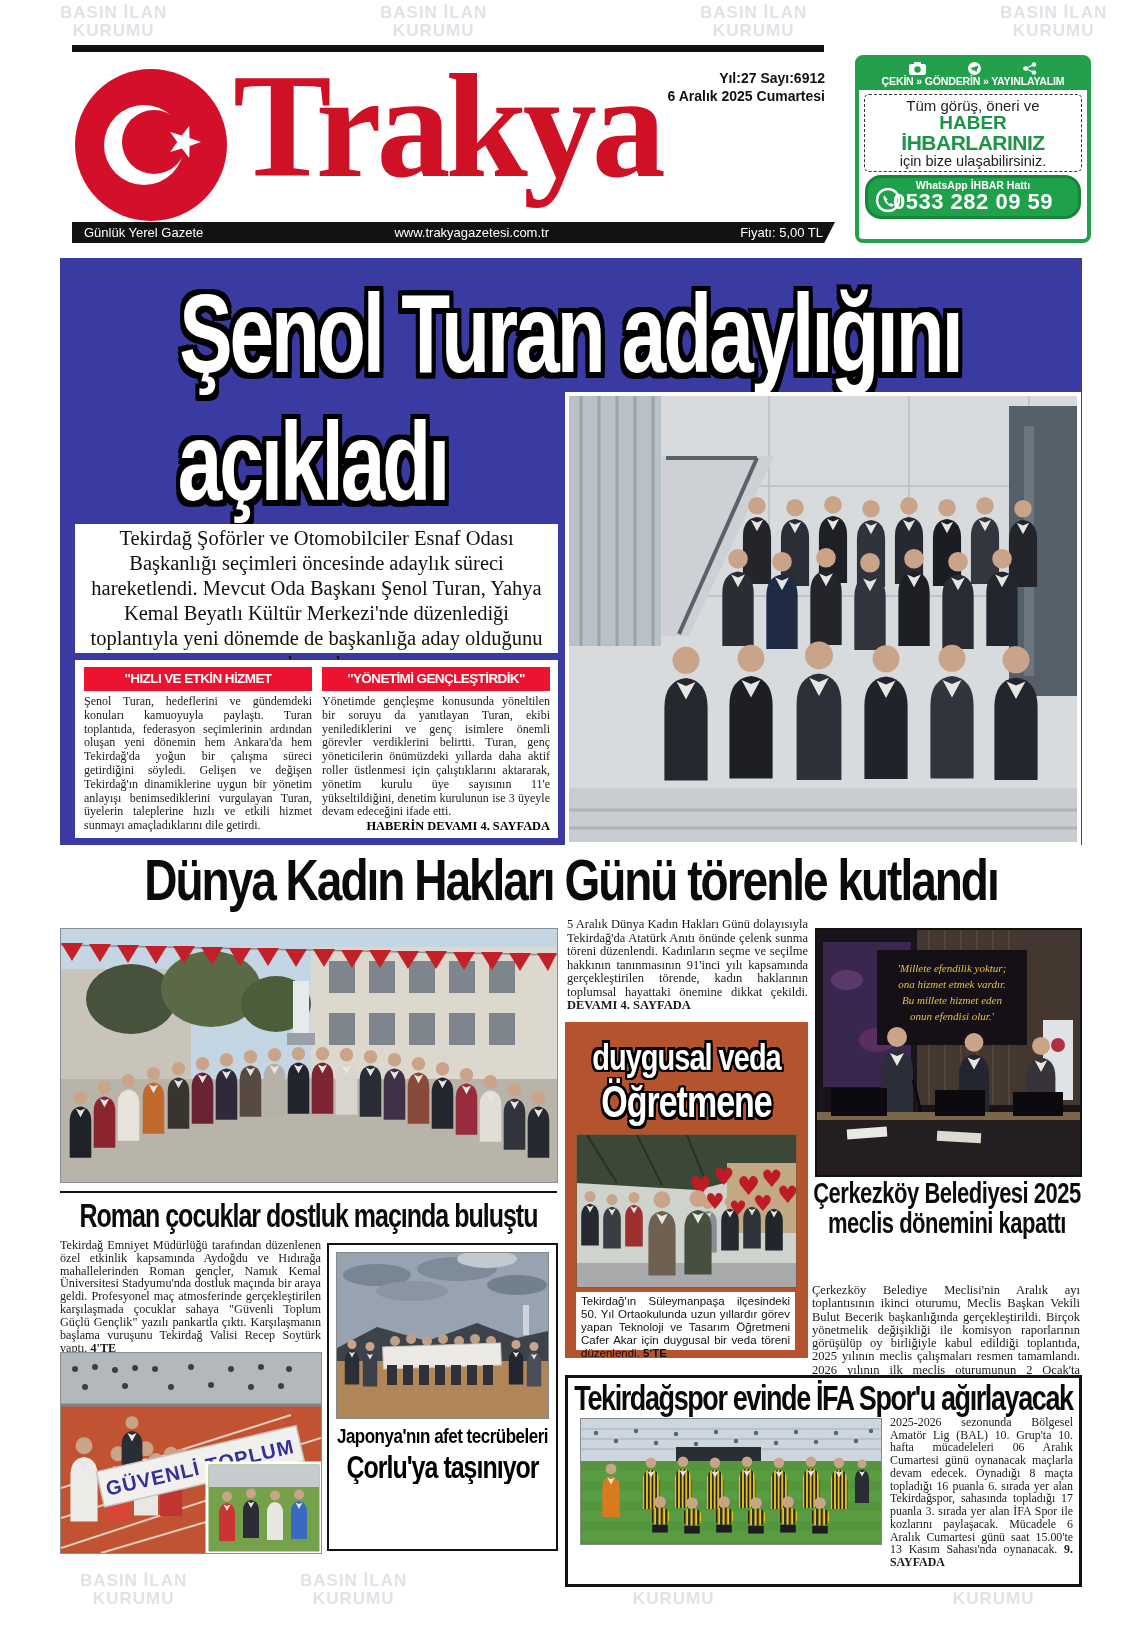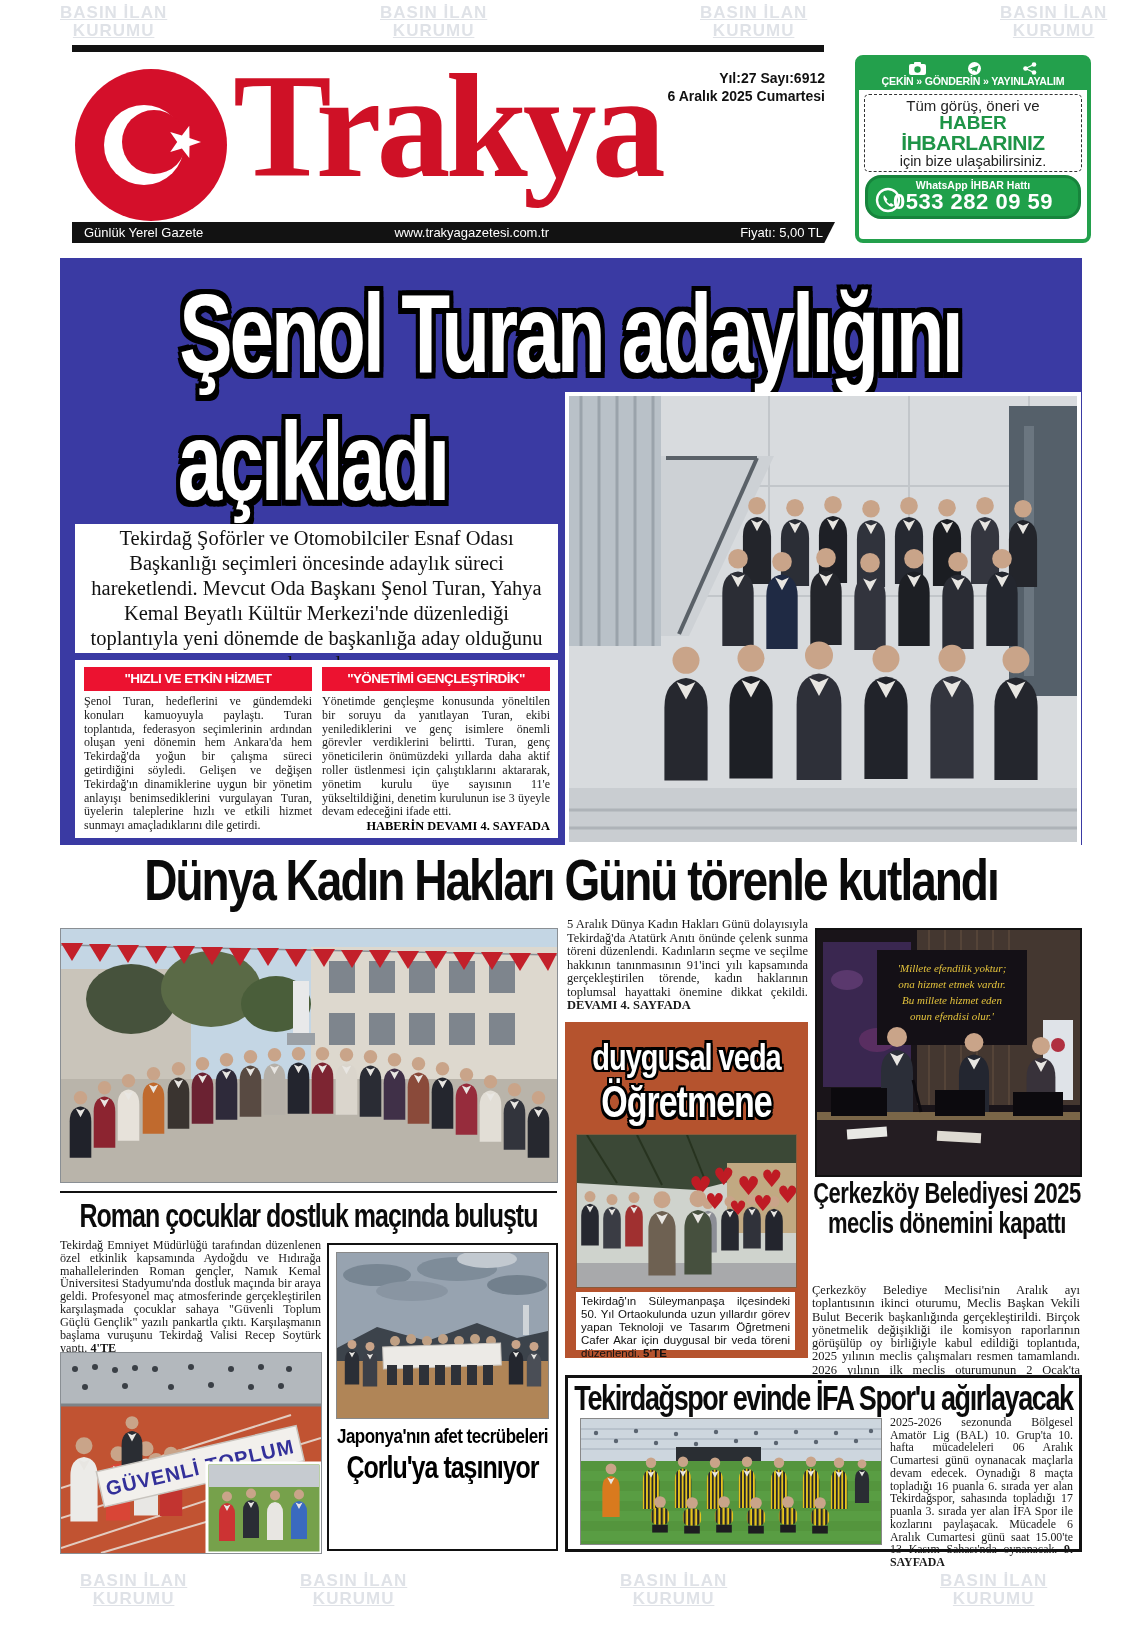--- a/index.html
+++ b/index.html
@@ -6,21 +6,21 @@
   body{width:1140px;height:1628px;position:relative;background:#ffffff;
        font-family:"Liberation Serif",serif;overflow:hidden;}
   .abs{position:absolute;}
   .sans{font-family:"Liberation Sans",sans-serif;}
   .sq{display:block;transform-origin:50% 0;}
   .outline{color:#fff;text-shadow:-4px -4px 0 #000,4px -4px 0 #000,-4px 4px 0 #000,4px 4px 0 #000,
            -4px 0 0 #000,4px 0 0 #000,0 -4px 0 #000,0 4px 0 #000;}
   .outline-sm{color:#fff;text-shadow:-2px -2px 0 #000,2px -2px 0 #000,-2px 2px 0 #000,2px 2px 0 #000,
            -2px 0 0 #000,2px 0 0 #000,0 -2px 0 #000,0 2px 0 #000;}
   .wm{color:#cfd3db;opacity:.65;font-family:"Liberation Sans",sans-serif;font-weight:bold;
-      font-size:17px;line-height:1.05;text-align:center;white-space:pre-line;letter-spacing:1px;z-index:0;text-decoration:underline;}
+      font-size:17px;line-height:1.05;text-align:center;white-space:pre-line;letter-spacing:1px;z-index:0;}
   .body-txt{font-size:12.4px;line-height:1.12;text-align:justify;color:#1a1a1a;}
   .more{font-weight:bold;}
   .ph{border:1px solid #8a8f94;background:#dfe2e5;}
   
   #top-rule{left:72px;top:45px;width:752px;height:7px;background:#121212;z-index:2;}
   #logo-text{left:205px;top:52px;width:570px;font-weight:bold;font-size:148px;line-height:1;
              color:#cf1126;letter-spacing:-5px;z-index:5;margin-left:28px;}
   #issue{left:610px;top:70px;width:215px;text-align:right;font-weight:bold;font-size:14px;
          line-height:1.25;color:#111;z-index:2;}
   #mast-bar{left:72px;top:222px;width:763px;height:21px;background:#121212;color:#fff;z-index:3;
@@ -85,21 +85,21 @@
   #roman-photo{left:60px;top:1352px;width:260px;height:200px;}
   
   #japan-box{left:327px;top:1243px;width:231px;height:308px;border:2px solid #111;background:#fff;box-sizing:border-box;}
   #japan-photo{position:absolute;left:7px;top:7px;width:211px;height:165px;border:1px solid #888;background:#97a3b0;}
   #japan-h1{margin-top:180px;text-align:center;}
   #japan-h1 .sq{font-size:17px;font-weight:bold;letter-spacing:-0.5px;transform:scaleY(1.2);}
   #japan-h2{margin-top:4px;text-align:center;}
   #japan-h2 .sq{font-size:25px;font-weight:bold;letter-spacing:-1px;transform:scaleY(1.25);}
   #japan-body{position:absolute;left:9px;top:238px;width:209px;font-size:12.6px;}
   
-  #sports-box{left:565px;top:1375px;width:517px;height:177px;border:3px solid #111;background:#fff;box-sizing:border-box;}
+  #sports-box{left:565px;top:1375px;width:517px;height:212px;border:3px solid #111;background:#fff;box-sizing:border-box;}
   #sports-head{margin-top:1px;text-align:center;color:#0b0b0b;}
   #sports-head .sq{font-size:27px;font-weight:bold;letter-spacing:-1.4px;transform:scaleY(1.3);}
   #sports-photo{position:absolute;left:12px;top:40px;width:300px;height:125px;border:1px solid #888;background:#cdd6de;}
   #sports-body{position:absolute;left:322px;top:38px;width:183px;font-size:11.9px;line-height:1.07;}
 </style>
 </head>
 <body>
 
 <svg width="0" height="0" style="position:absolute" aria-hidden="true">
   <defs>

